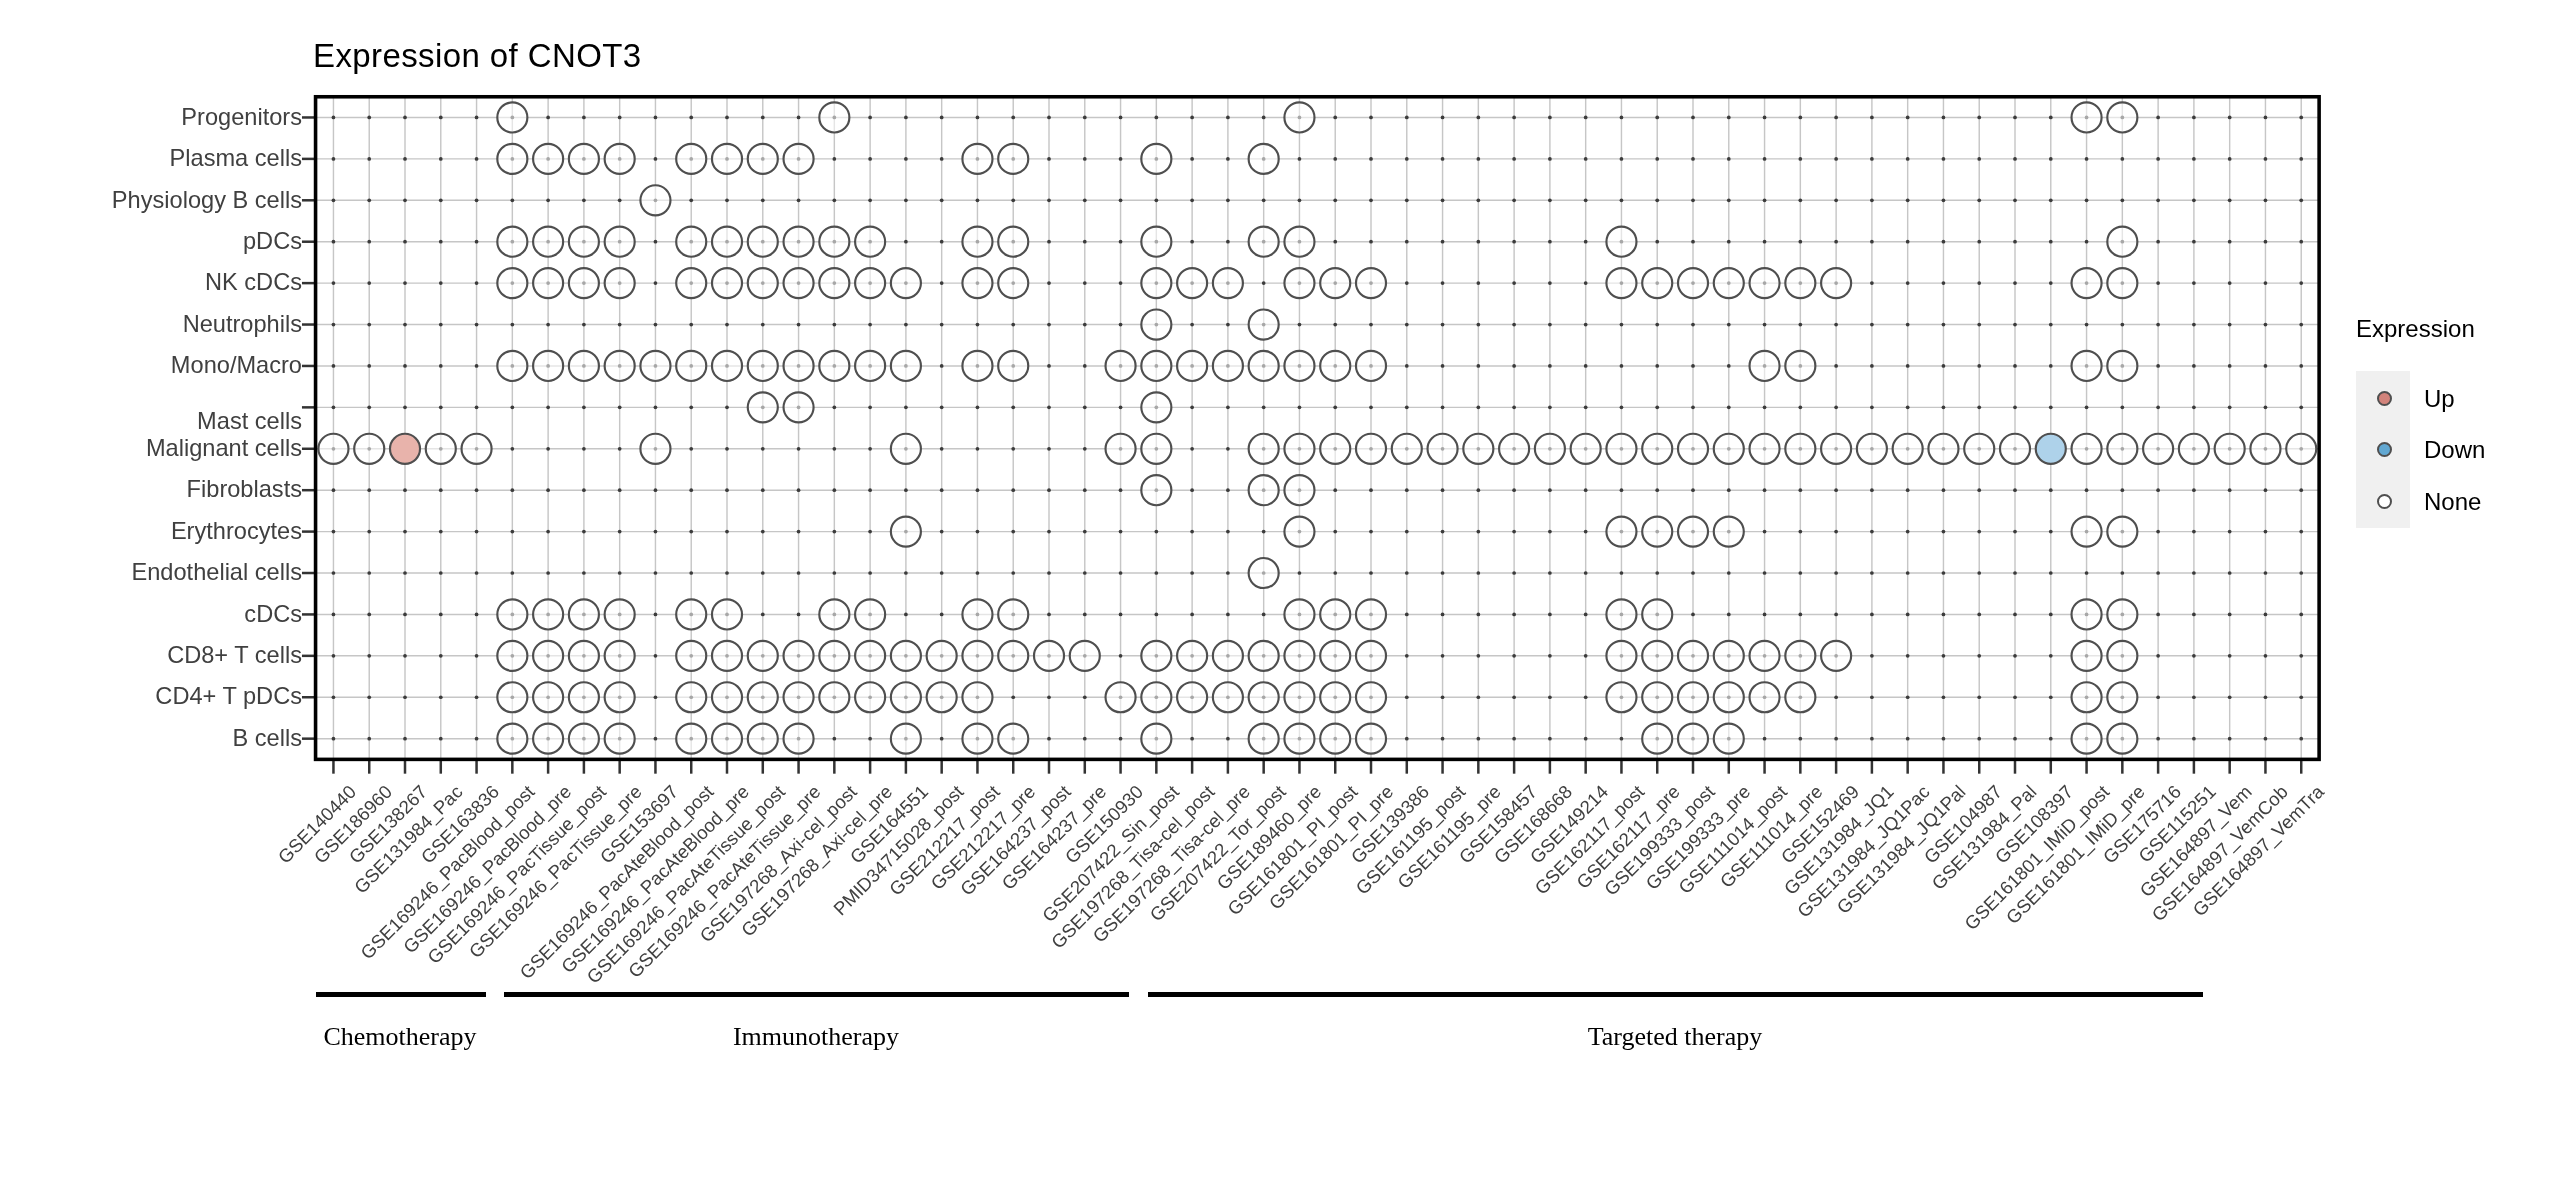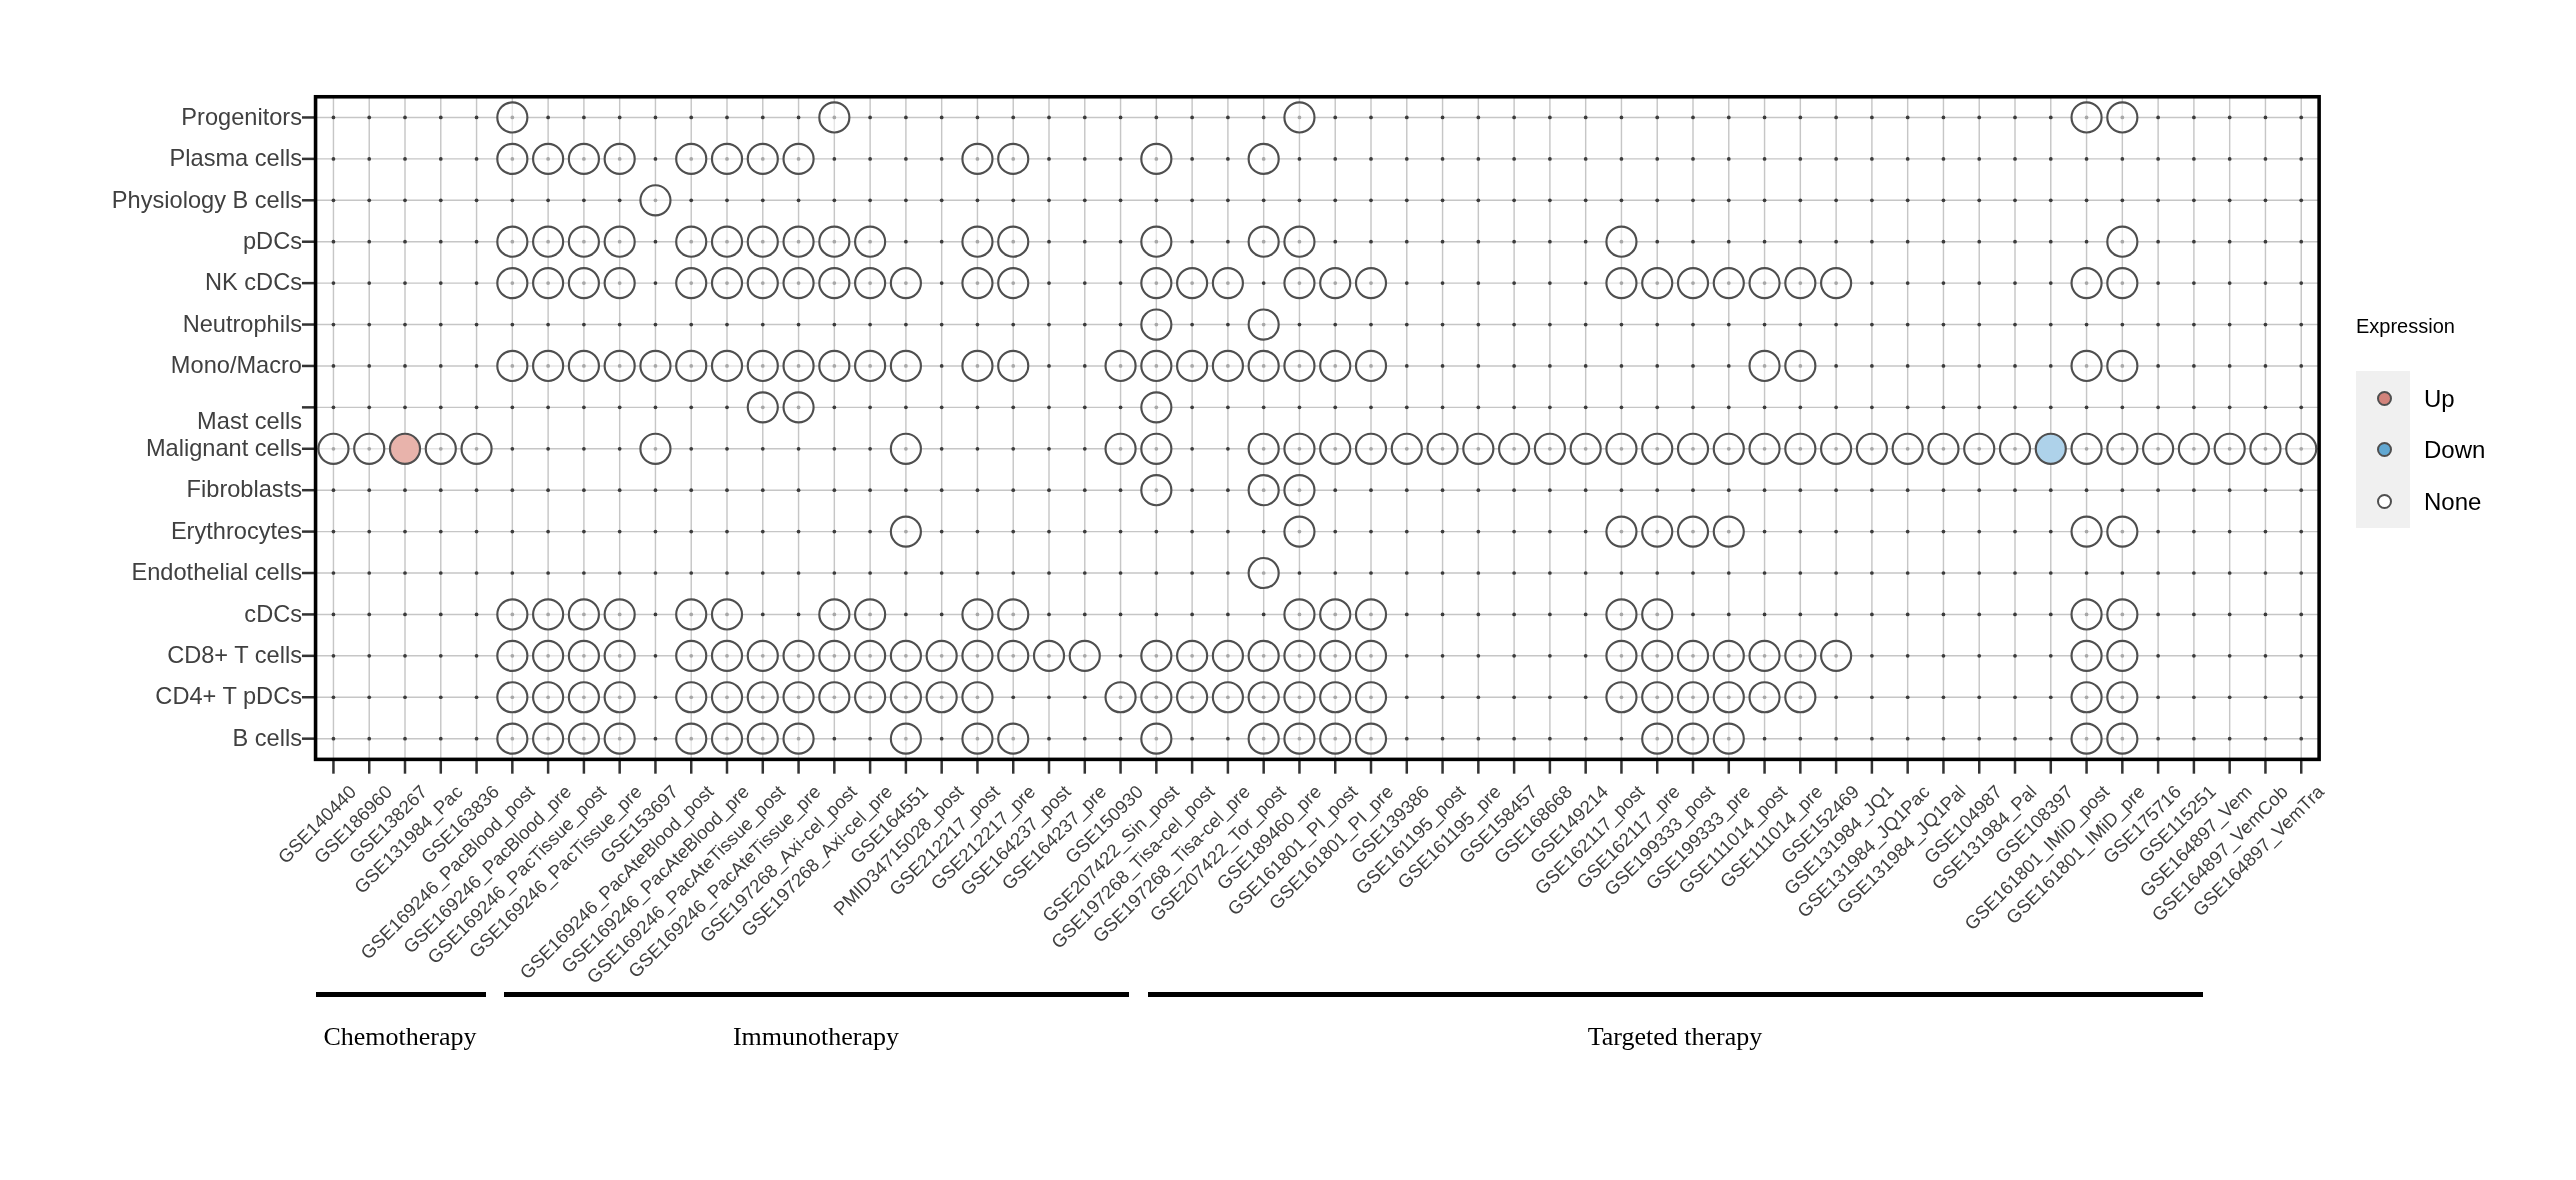--- a/index.html
+++ b/index.html
@@ -4,29 +4,30 @@
 <style>
   html,body{margin:0;padding:0;background:#ffffff;width:2576px;height:1181px;overflow:hidden;}
   body{font-family:"Liberation Sans", sans-serif;position:relative;}
   .fig{position:absolute;left:0;top:0;width:2576px;height:1181px;background:#fff;}
   .title{position:absolute;left:313px;top:37px;font-size:33px;color:#000;letter-spacing:0.4px;}
   #overlay-svg{position:absolute;left:0;top:0;}
   .ylab{position:absolute;font-size:23.6px;color:#404040;white-space:nowrap;text-align:right;line-height:27px;}
   .xlab{position:absolute;font-size:18.6px;color:#404040;white-space:nowrap;transform:rotate(-45deg);transform-origin:100% 0;line-height:21.5px;}
   .bracket{position:absolute;height:5px;background:#000;}
   .grouplab{position:absolute;font-family:"Liberation Serif", serif;font-size:26px;color:#000;transform:translateX(-50%);white-space:nowrap;}
-  .legend-title{position:absolute;left:2356px;top:315px;font-size:20px;color:#000;}
+  .legend-title{position:absolute;left:2356px;top:315px;font-size:24px;color:#000;}
   .legend-keys{position:absolute;left:2356px;top:371px;width:54px;height:157px;background:#f0f0f0;}
   .lg-dot{position:absolute;width:15px;height:15px;border-radius:50%;border:2.1px solid #4f4f4f;box-sizing:border-box;}
   .lg-item{position:absolute;left:2424px;font-size:24px;color:#000;white-space:nowrap;}
 </style>
 </head>
 <body>
 
 <div class="fig">
+  <div class="title">Expression of CNOT3</div>
 
   <svg id="overlay-svg" width="2576" height="1181" viewBox="0 0 3600 1650">
       <line x1="466" y1="135" x2="466" y2="1061" stroke="#c6c6c6" stroke-width="2"></line>
       <line x1="516" y1="135" x2="516" y2="1061" stroke="#c6c6c6" stroke-width="2"></line>
       <line x1="566" y1="135" x2="566" y2="1061" stroke="#c6c6c6" stroke-width="2"></line>
       <line x1="616" y1="135" x2="616" y2="1061" stroke="#c6c6c6" stroke-width="2"></line>
       <line x1="666" y1="135" x2="666" y2="1061" stroke="#c6c6c6" stroke-width="2"></line>
       <line x1="716" y1="135" x2="716" y2="1061" stroke="#c6c6c6" stroke-width="2"></line>
       <line x1="766" y1="135" x2="766" y2="1061" stroke="#c6c6c6" stroke-width="2"></line>
       <line x1="816" y1="135" x2="816" y2="1061" stroke="#c6c6c6" stroke-width="2"></line>

